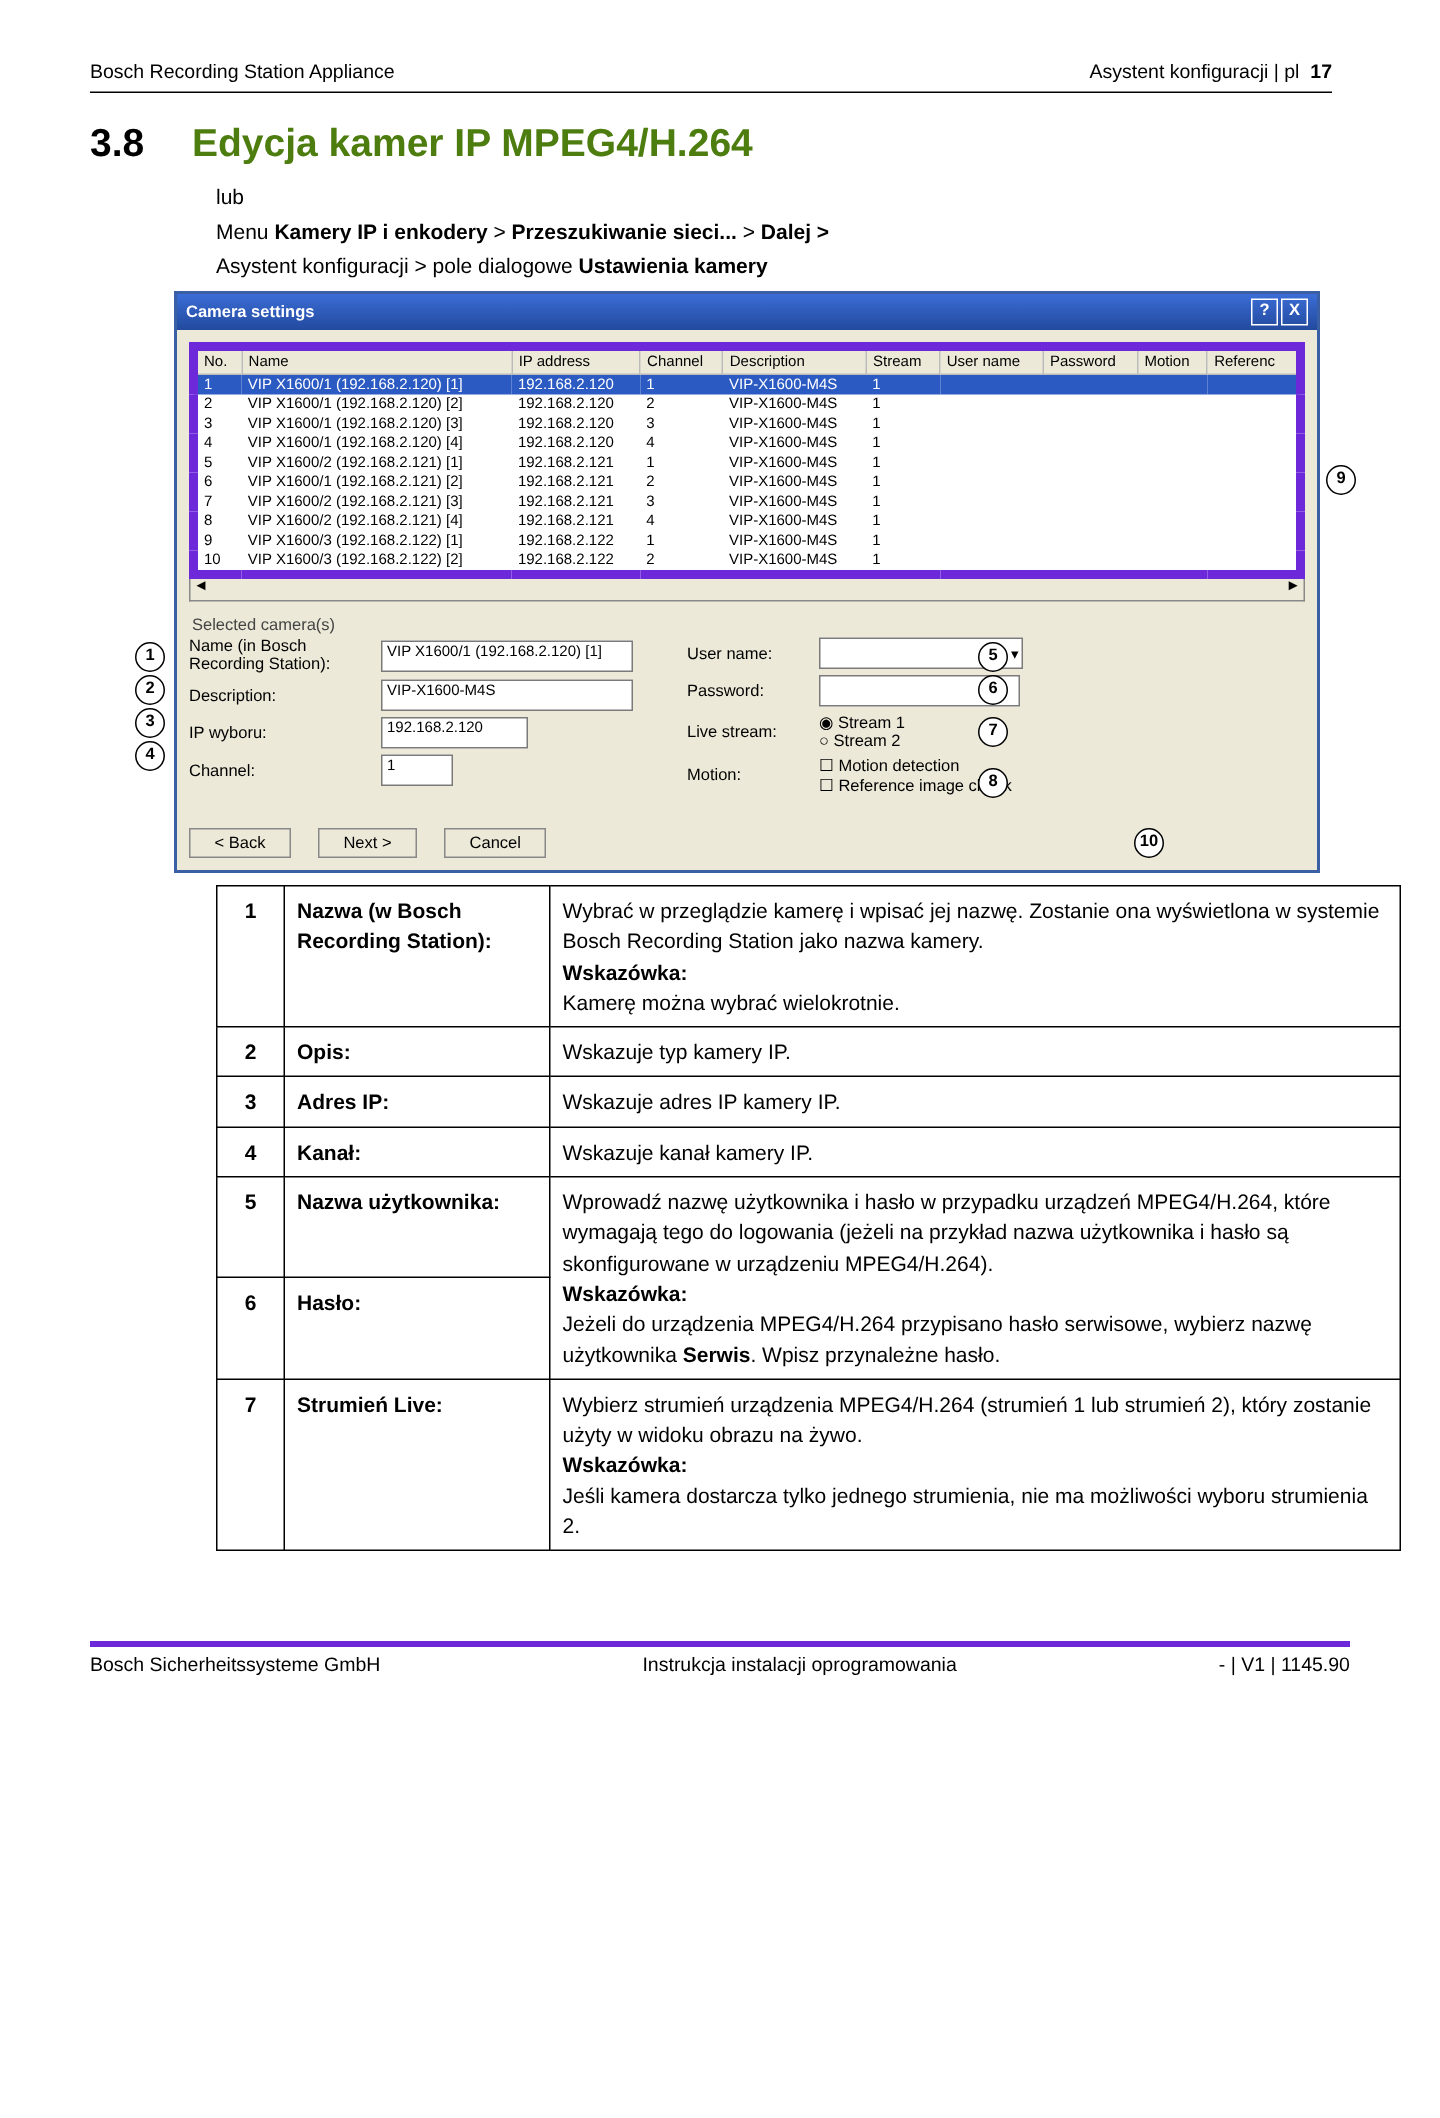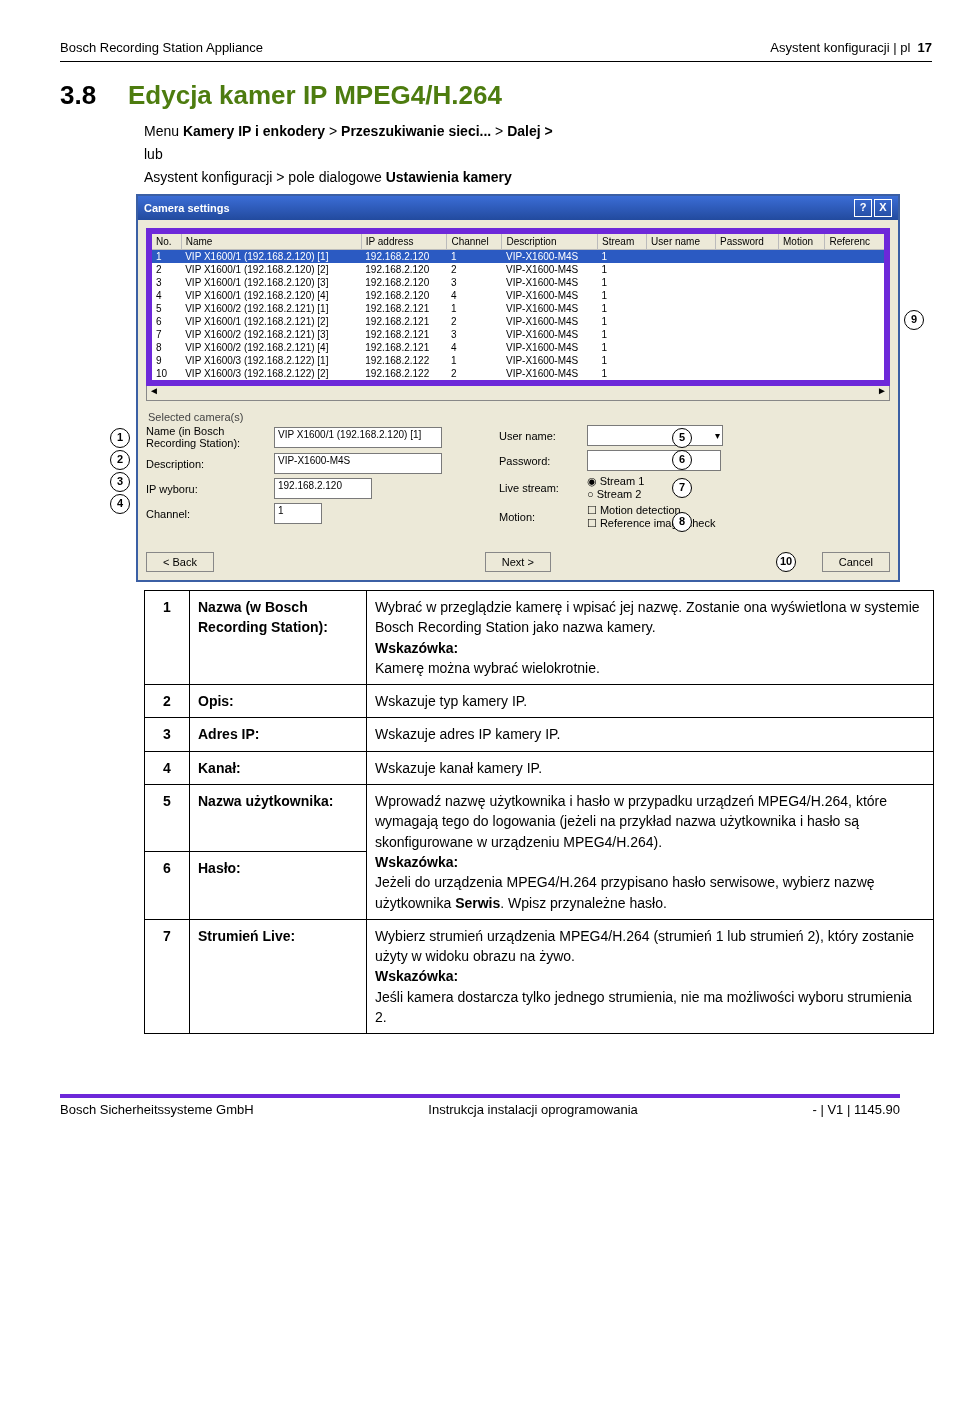--- a/index.html
+++ b/index.html
@@ -1,48 +1,48 @@
 <!DOCTYPE html>
 <html><head>
 <meta charset="utf-8">
 <style>
   body{margin:0;font-family:Arial,Helvetica,sans-serif;background:#fff;color:#000;font-size:14px;width:960px}
-  .page{padding:40px 28px 20px 60px}
+  .page{padding:40px 72px 20px 60px}
   .topbar{display:flex;justify-content:space-between;font-size:13px;padding-bottom:4px}
   .toprule{border-top:1px solid #000;margin-top:2px;margin-bottom:18px}
   .sectline{display:flex;align-items:baseline;gap:20px;margin-bottom:10px}
   .secnum{font-size:26px;font-weight:bold;min-width:48px}
   .sectitle{font-size:26px;font-weight:bold;color:#4d7c0f}
   .path{margin-left:84px;margin-bottom:2px;line-height:1.5}
   .path .kw{font-weight:bold}
-  .screenshot-wrap{margin-left:76px;margin-top:6px;position:relative}
+  .screenshot-wrap{margin-left:56px;margin-top:6px;position:relative}
   .dlg{border:2px solid #3b5fa4;width:760px;font-size:11px;font-family:Tahoma,Arial,sans-serif}
   .dlg-title{background:linear-gradient(#3b6dd6,#224a9e);color:#fff;padding:3px 6px;font-weight:bold;display:flex;justify-content:space-between;align-items:center}
   .dlg-title .ic{display:flex;gap:2px}
   .dlg-title .ic span{width:16px;height:16px;border:1px solid #fff;text-align:center;line-height:14px;font-size:11px;font-weight:bold}
   .dlg-body{background:#ece9d8;padding:8px}
   .tbl{background:#fff;border:6px solid #6d28d9;width:100%;border-collapse:collapse;font-size:10px}
   .tbl th{background:#ece9d8;border:1px solid #bbb;padding:2px 4px;text-align:left;font-weight:normal}
   .tbl td{padding:1px 4px;border-top:0}
   .tbl tr.sel td{background:#2b5ac2;color:#fff}
   .hscroll{height:14px;background:#ece9d8;border:1px solid #888;border-top:0;position:relative}
   .hscroll::before{content:"◄";position:absolute;left:2px;top:-1px;font-size:10px}
   .hscroll::after{content:"►";position:absolute;right:2px;top:-1px;font-size:10px}
   .selhdr{color:#444;margin:10px 0 2px 2px}
-  .formzone{display:flex;gap:57px}
+  .formzone{display:flex;gap:36px}
   .formcol{display:flex;flex-direction:column;gap:4px}
   .frow{display:flex;align-items:center;gap:8px}
   .flab{width:120px}
   .finput{border:1px solid #7a7a7a;background:#fff;height:17px;padding:1px 3px;font-size:10px;width:160px}
   .fsmall{width:40px}
   .fsel{border:1px solid #7a7a7a;background:#fff;height:19px;width:130px;display:flex;align-items:center;justify-content:space-between;padding:0 2px;font-size:10px}
   .radio::before{content:"○ ";}
   .radio.on::before{content:"◉ ";}
   .chk::before{content:"☐ ";}
-  .btnrow{display:flex;justify-content:space-between;gap:18px;margin-top:22px}
+  .btnrow{display:flex;justify-content:flex-start;gap:18px;margin-top:22px}
   .wbtn{border:1px solid #888;background:#ece9d8;padding:3px 16px;font-size:11px}
   .callout{position:absolute;width:18px;height:18px;border:1.5px solid #000;border-radius:50%;text-align:center;line-height:17px;font-weight:bold;font-size:11px;background:#fff}
   .c1{left:-26px;top:234px}.c2{left:-26px;top:256px}.c3{left:-26px;top:278px}.c4{left:-26px;top:300px}
   .c5{left:536px;top:234px}.c6{left:536px;top:256px}.c7{left:536px;top:284px}.c8{left:536px;top:318px}
   .c9{left:768px;top:116px}.c10{left:640px;top:358px}
   .aftertxt{margin-left:84px;margin-top:14px;line-height:1.45}
   table.desc{border-collapse:collapse;margin-left:84px;margin-top:8px;width:790px;font-size:14px}
   table.desc td{border:1px solid #000;padding:6px 8px;vertical-align:top;line-height:1.45}
   table.desc td.n{width:28px;text-align:center;font-weight:bold}
   table.desc td.l{width:160px;font-weight:bold}
@@ -56,24 +56,24 @@
   <div class="topbar">
     <span>Bosch Recording Station Appliance</span>
     <span><span>Asystent konfiguracji | pl</span>&nbsp;&nbsp;<b>17</b></span>
   </div>
   <div class="toprule"></div>
 
   <div class="sectline">
     <span class="secnum">3.8</span>
     <span class="sectitle">Edycja kamer IP MPEG4/H.264</span>
   </div>
+  <div class="path">lub</div>
   <div class="path">
     <span>Menu </span><span class="kw">Kamery IP i enkodery</span><span> &gt; </span><span class="kw">Przeszukiwanie sieci...</span><span> &gt; </span><span class="kw">Dalej &gt;</span>
   </div>
-  <div class="path">lub</div>
   <div class="path">
     <span>Asystent konfiguracji &gt; pole dialogowe </span><span class="kw">Ustawienia kamery</span>
   </div>
 
   <div class="screenshot-wrap">
     <div class="dlg">
       <div class="dlg-title">
         <span>Camera settings</span>
         <span class="ic">
           <span>?</span>

